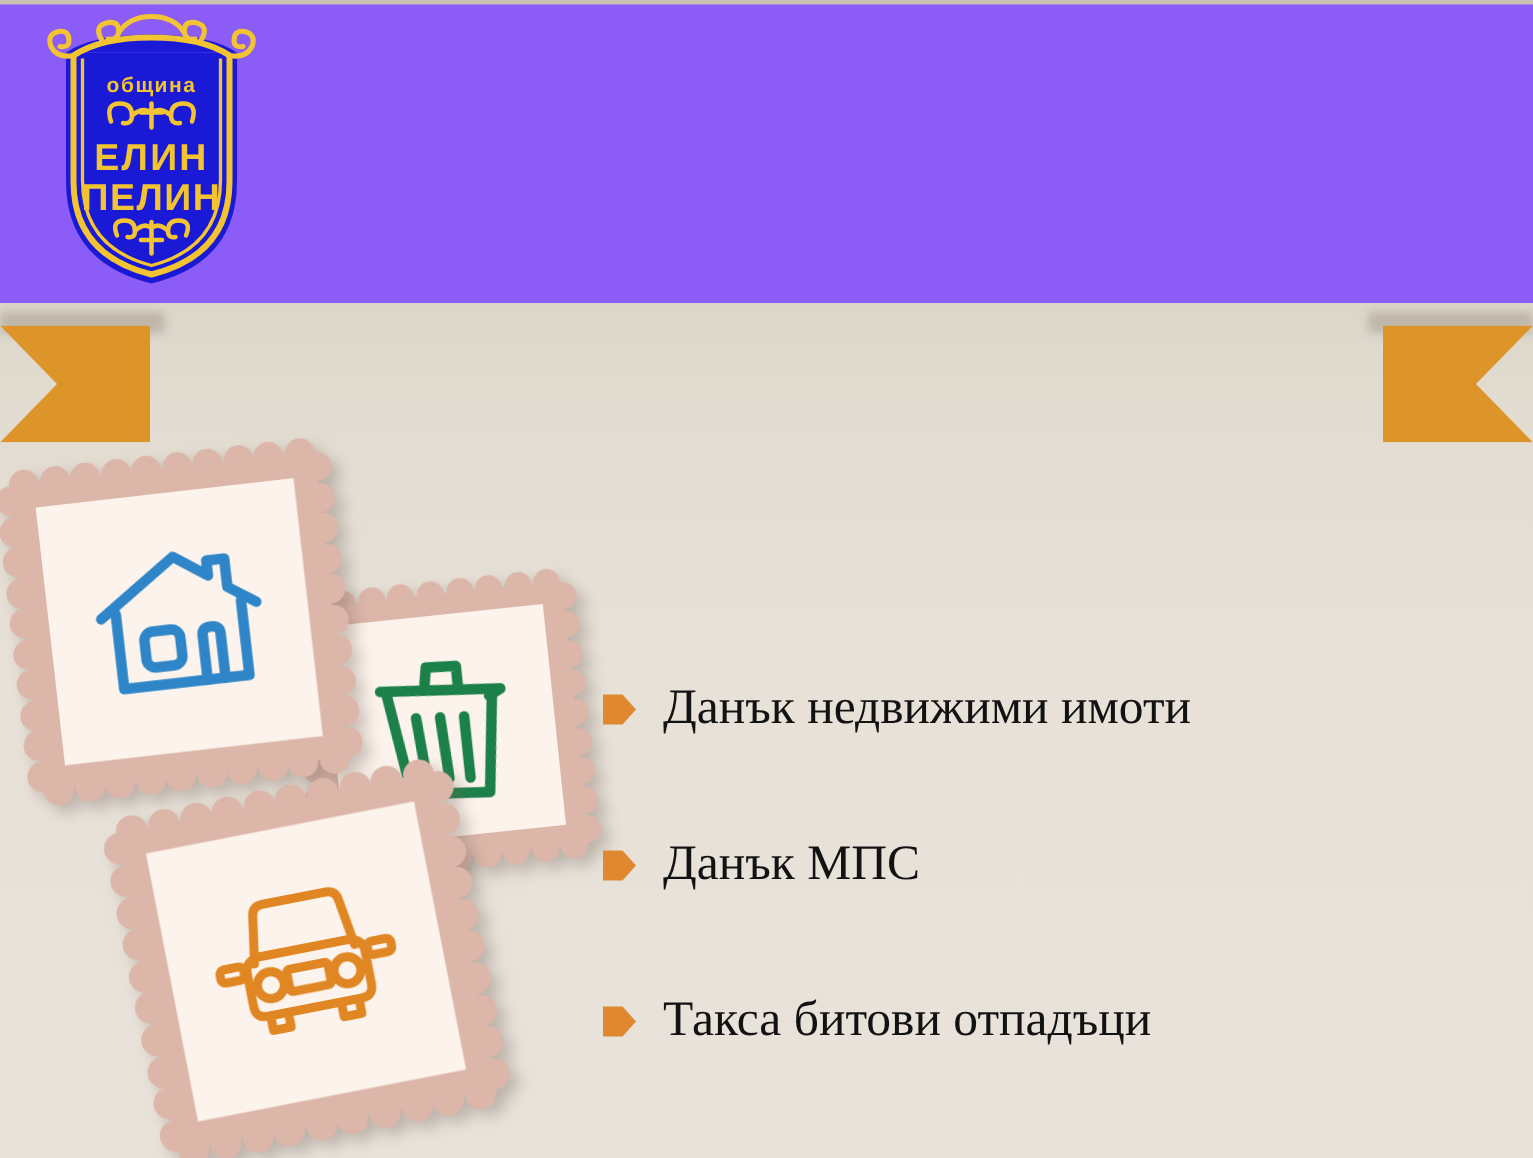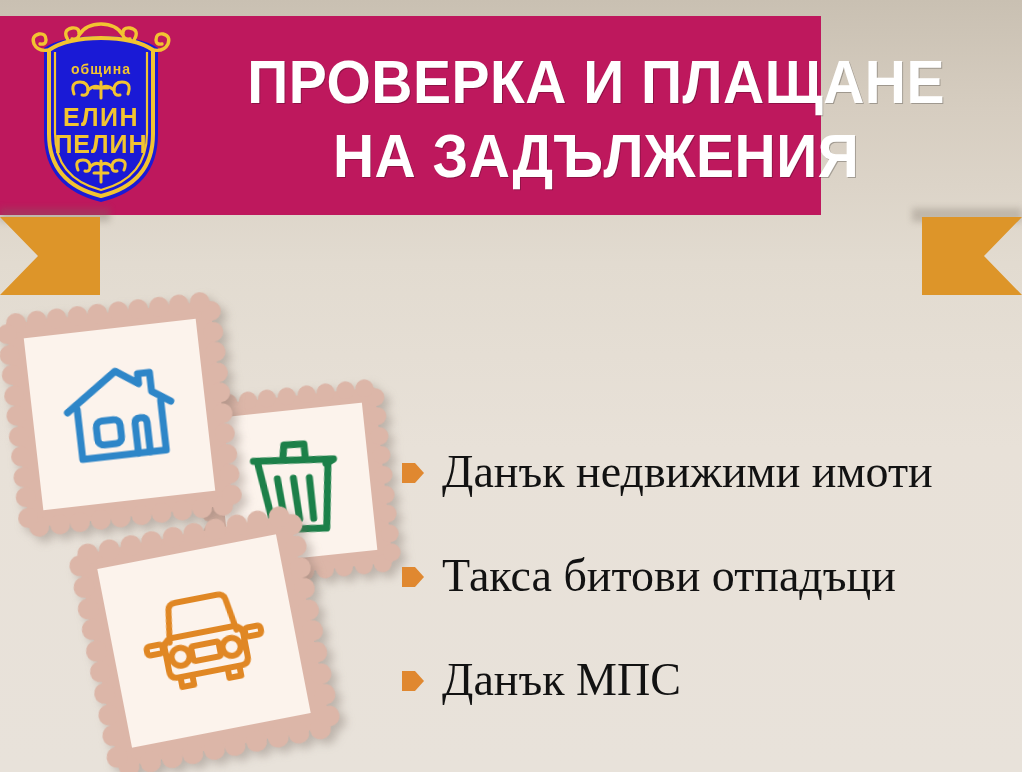--- a/index.html
+++ b/index.html
@@ -5,22 +5,22 @@
   * { margin:0; padding:0; box-sizing:border-box; }
   html,body { width:1022px; height:772px; overflow:hidden; }
   body {
     font-family:"Liberation Sans", sans-serif;
     background:linear-gradient(180deg,#c9c0b2 0%,#d6cdc0 14%,#e2dbd0 34%,#e8e1d8 58%,#e8e2da 100%);
     position:relative;
   }
 
   
   #header {
-    position:absolute; left:0; top:16px; width:821px; height:199px;
-    background:#be185d; z-index:5;
+    position:absolute; left:0; top:3px; width:1022px; height:199px;
+    background:#8b5cf6; z-index:5;
   }
   #crest-wrap {
     position:absolute; left:22px; top:6px; width:158px; height:186px;
   }
   #crest-wrap svg { display:block; width:158px; height:186px; }
 
   #title-block {
     position:absolute; left:186px; top:18px; width:820px; height:170px;
     display:flex; flex-direction:column; align-items:center; justify-content:center;
   }
@@ -105,21 +105,21 @@
   }
   .tax-item {
     display:flex; align-items:center; height:104px;
   }
   .bullet {
     width:22px; height:26px; flex:0 0 22px; margin-right:18px; margin-top:2px;
   }
   .bullet svg { display:block; }
   .tax-label {
     font-family:"Liberation Serif", serif;
-    font-size:46px;
+    font-size:33px;
     line-height:48px;
     color:#121212;
     white-space:nowrap;
   }
 </style>
 </head>
 <body>
 
 <div id="header">
 
@@ -160,24 +160,20 @@
       <g fill="none" stroke="#f2c431" stroke-width="3" stroke-linecap="round">
         <path d="M56 148 Q52 138 61 138 Q68 138 68 145 Q68 150 63 149"></path>
         <path d="M102 148 Q106 138 97 138 Q90 138 90 145 Q90 150 95 149"></path>
         <path d="M68 145 Q74 139 79 143 Q84 139 90 145"></path>
         <path d="M79 139 L79 160"></path>
         <path d="M72 151 L86 151"></path>
       </g>
     </svg>
   </div>
 
-  <div id="title-block">
-    <div class="title-line">ПРОВЕРКА И ПЛАЩАНЕ</div>
-    <div class="title-line">НА ЗАДЪЛЖЕНИЯ</div>
-  </div>
 </div>
 
 <div id="ribbon">
   <div class="tail-shadow" id="tail-shadow-left"></div>
   <div class="tail-shadow" id="tail-shadow-right"></div>
   <div class="ribbon-tail" id="ribbon-tail-left"></div>
   <div class="ribbon-tail" id="ribbon-tail-right"></div>
 </div>
 
 <div class="stamp" id="stamp-house">
@@ -352,25 +348,25 @@
     </span>
     <span class="tax-label">Данък недвижими имоти</span>
   </div>
 
   <div class="tax-item">
     <span class="bullet">
       <svg width="22" height="26" viewBox="0 0 22 26">
           <path d="M0 3 L13 3 L22 13 L13 23 L0 23 Z" fill="#e08830"></path>
         </svg>
     </span>
-    <span class="tax-label">Такса битови отпадъци</span>
+    <span class="tax-label">Данък МПС</span>
   </div>
 
   <div class="tax-item">
     <span class="bullet">
       <svg width="22" height="26" viewBox="0 0 22 26">
           <path d="M0 3 L13 3 L22 13 L13 23 L0 23 Z" fill="#e08830"></path>
         </svg>
     </span>
-    <span class="tax-label">Данък МПС</span>
+    <span class="tax-label">Такса битови отпадъци</span>
   </div>
 
 </div>
 
 </body></html>

